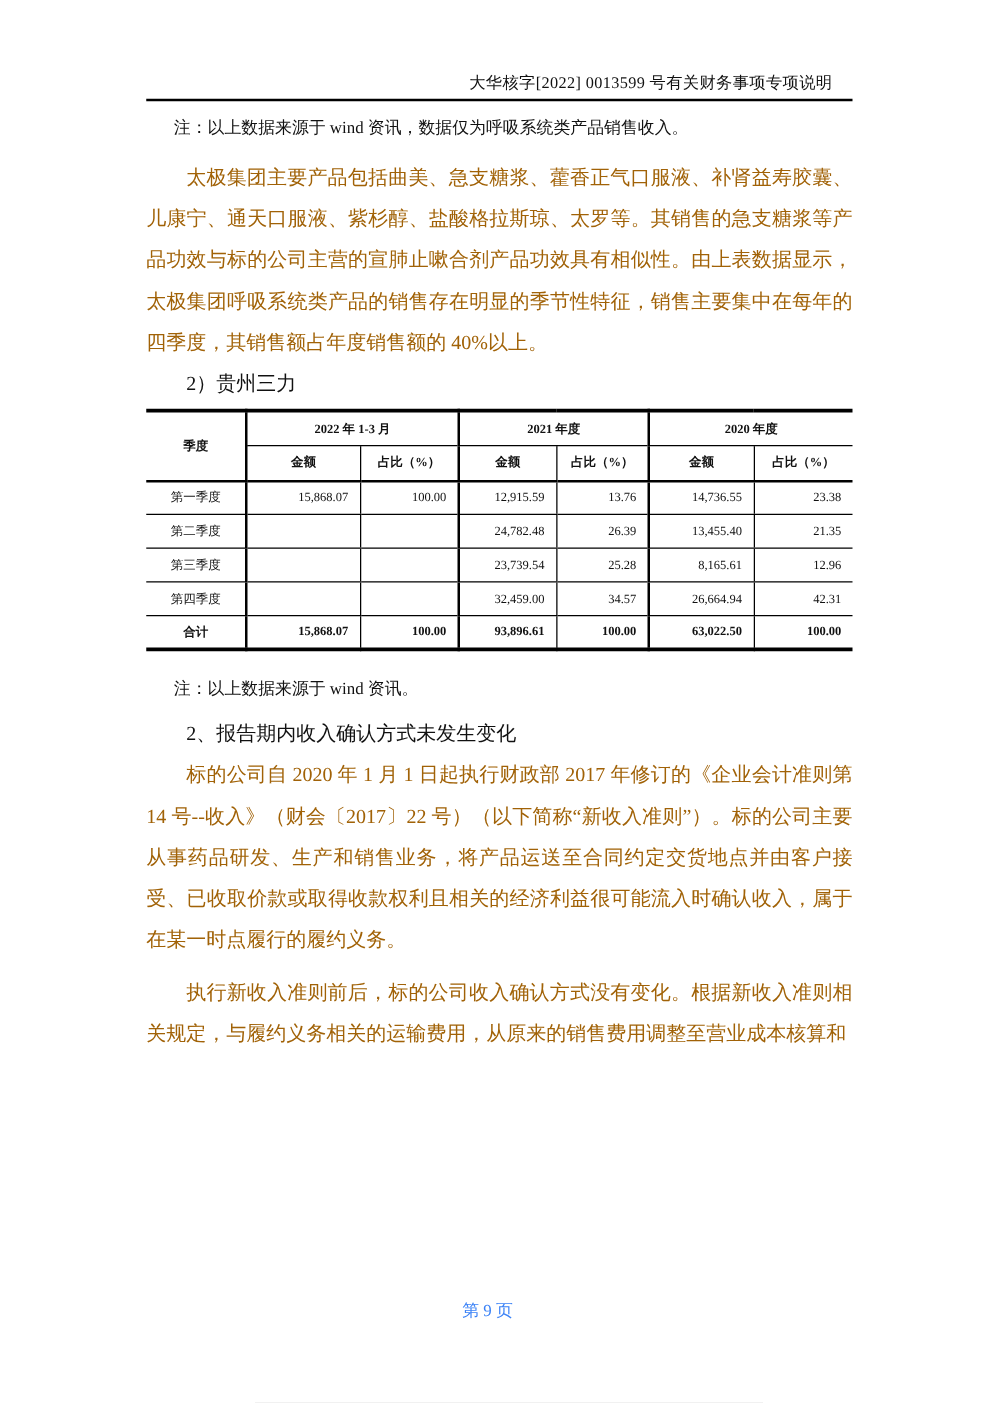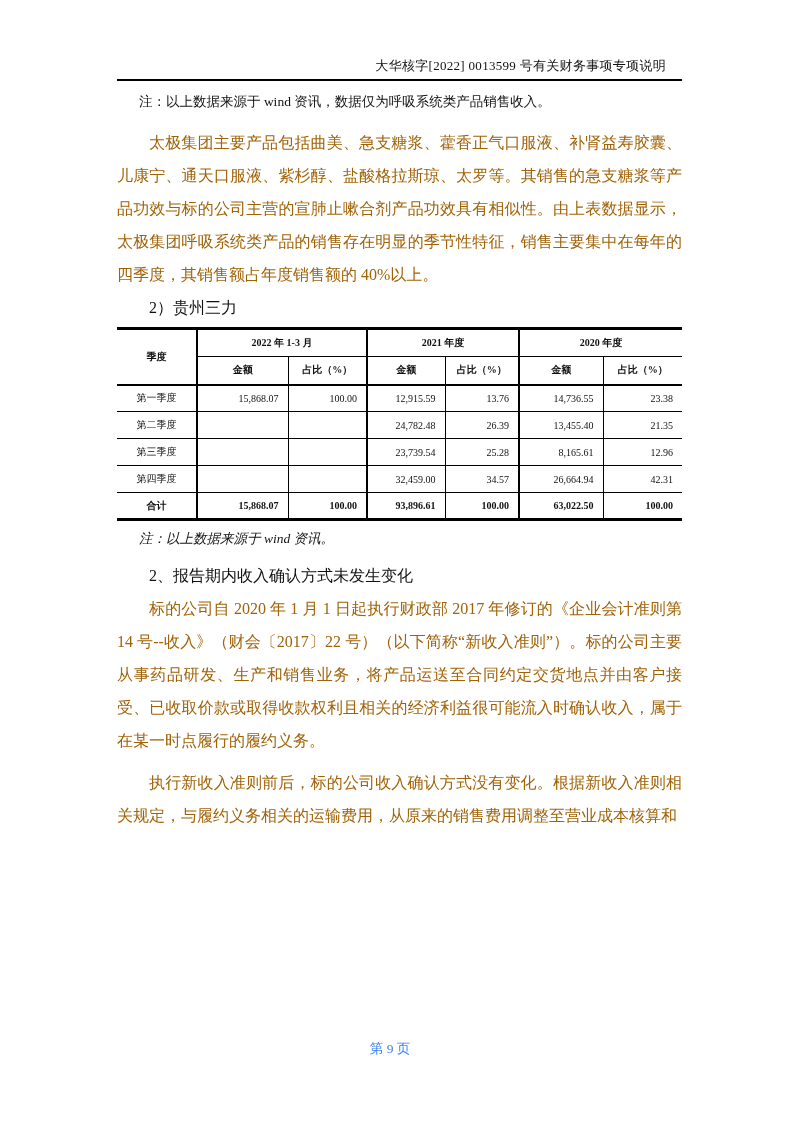--- a/index.html
+++ b/index.html
@@ -85,21 +85,21 @@
   .qtable tbody td { height: 27px; border-bottom: 1.5px solid #000; }
   .qtable tbody td:nth-child(2),
   .qtable tbody td:nth-child(4),
   .qtable tbody td:nth-child(6) { border-left: 2px solid #000; }
   .qtable tbody td:nth-child(3),
   .qtable tbody td:nth-child(5),
   .qtable tbody td:nth-child(7) { border-left: 1px solid #000; }
   .qtable td.rowlabel { text-align: center; }
   .qtable td.num { text-align: right; padding-right: 9px; margin-left: 12px; }
   .qtable tr.total-row td { font-weight: bold; }
-  .mt-note2 { margin-top: 8px; font-style: italic; }
+  .mt-note2 { margin-top: 20px; }
   .p-guizhou { margin-top: 6px; }
   .h-section2 { margin-top: 10px; }
   .p-transport { margin-top: 9px; }
   .page-footer {
     position: absolute;
     top: 1040px; left: 0; width: 780px;
     text-align: center;
     font-size: 13.5px;
     color: #3b82f6;
   }

